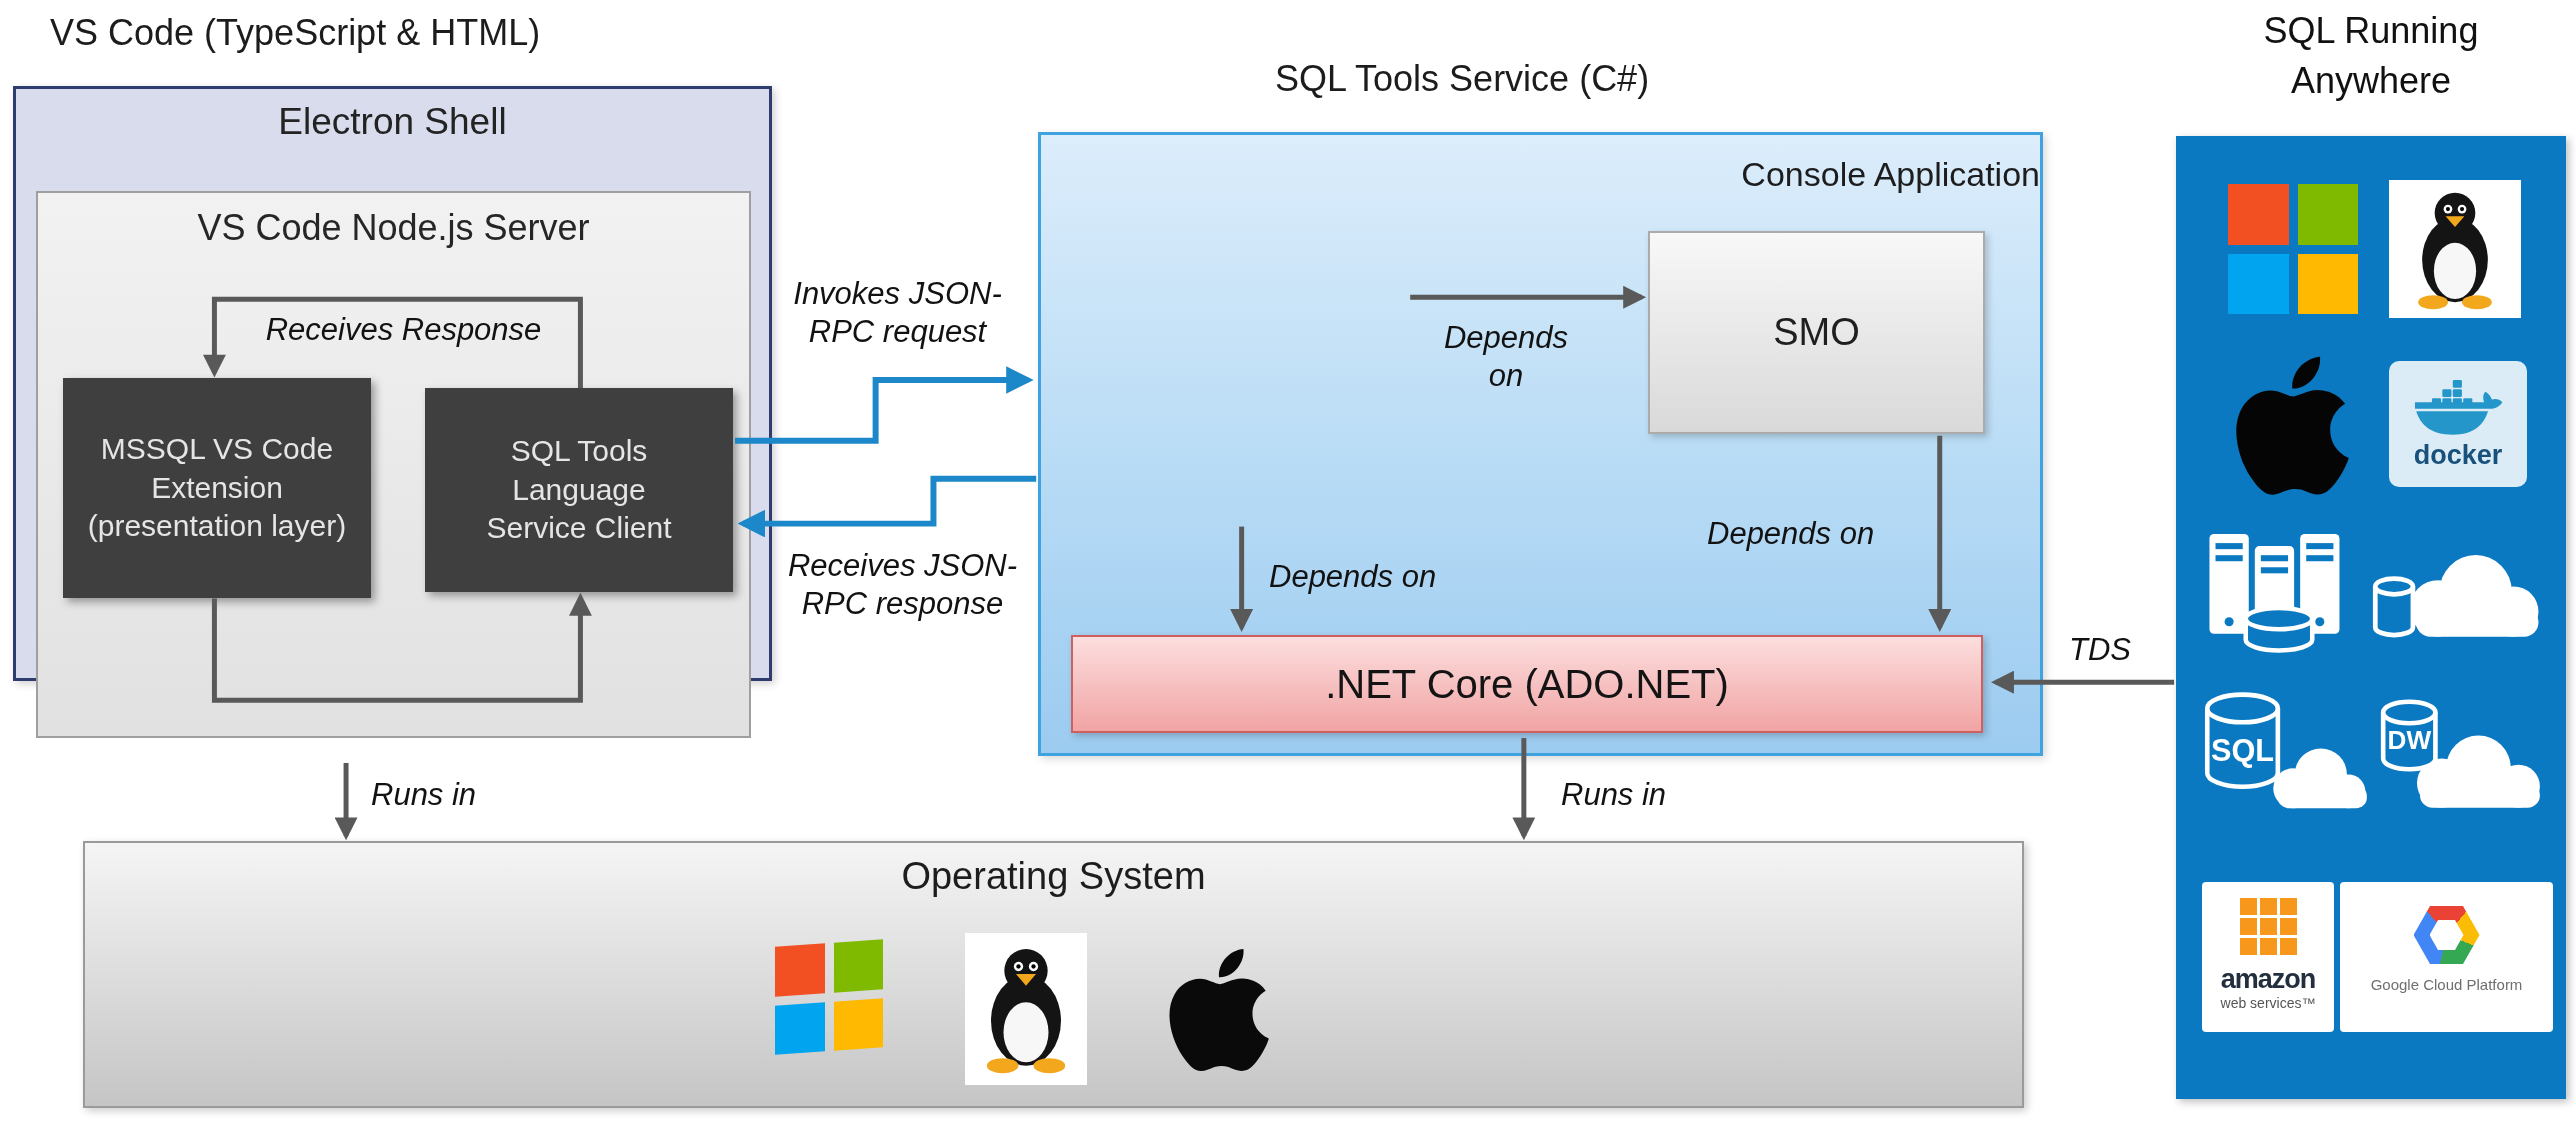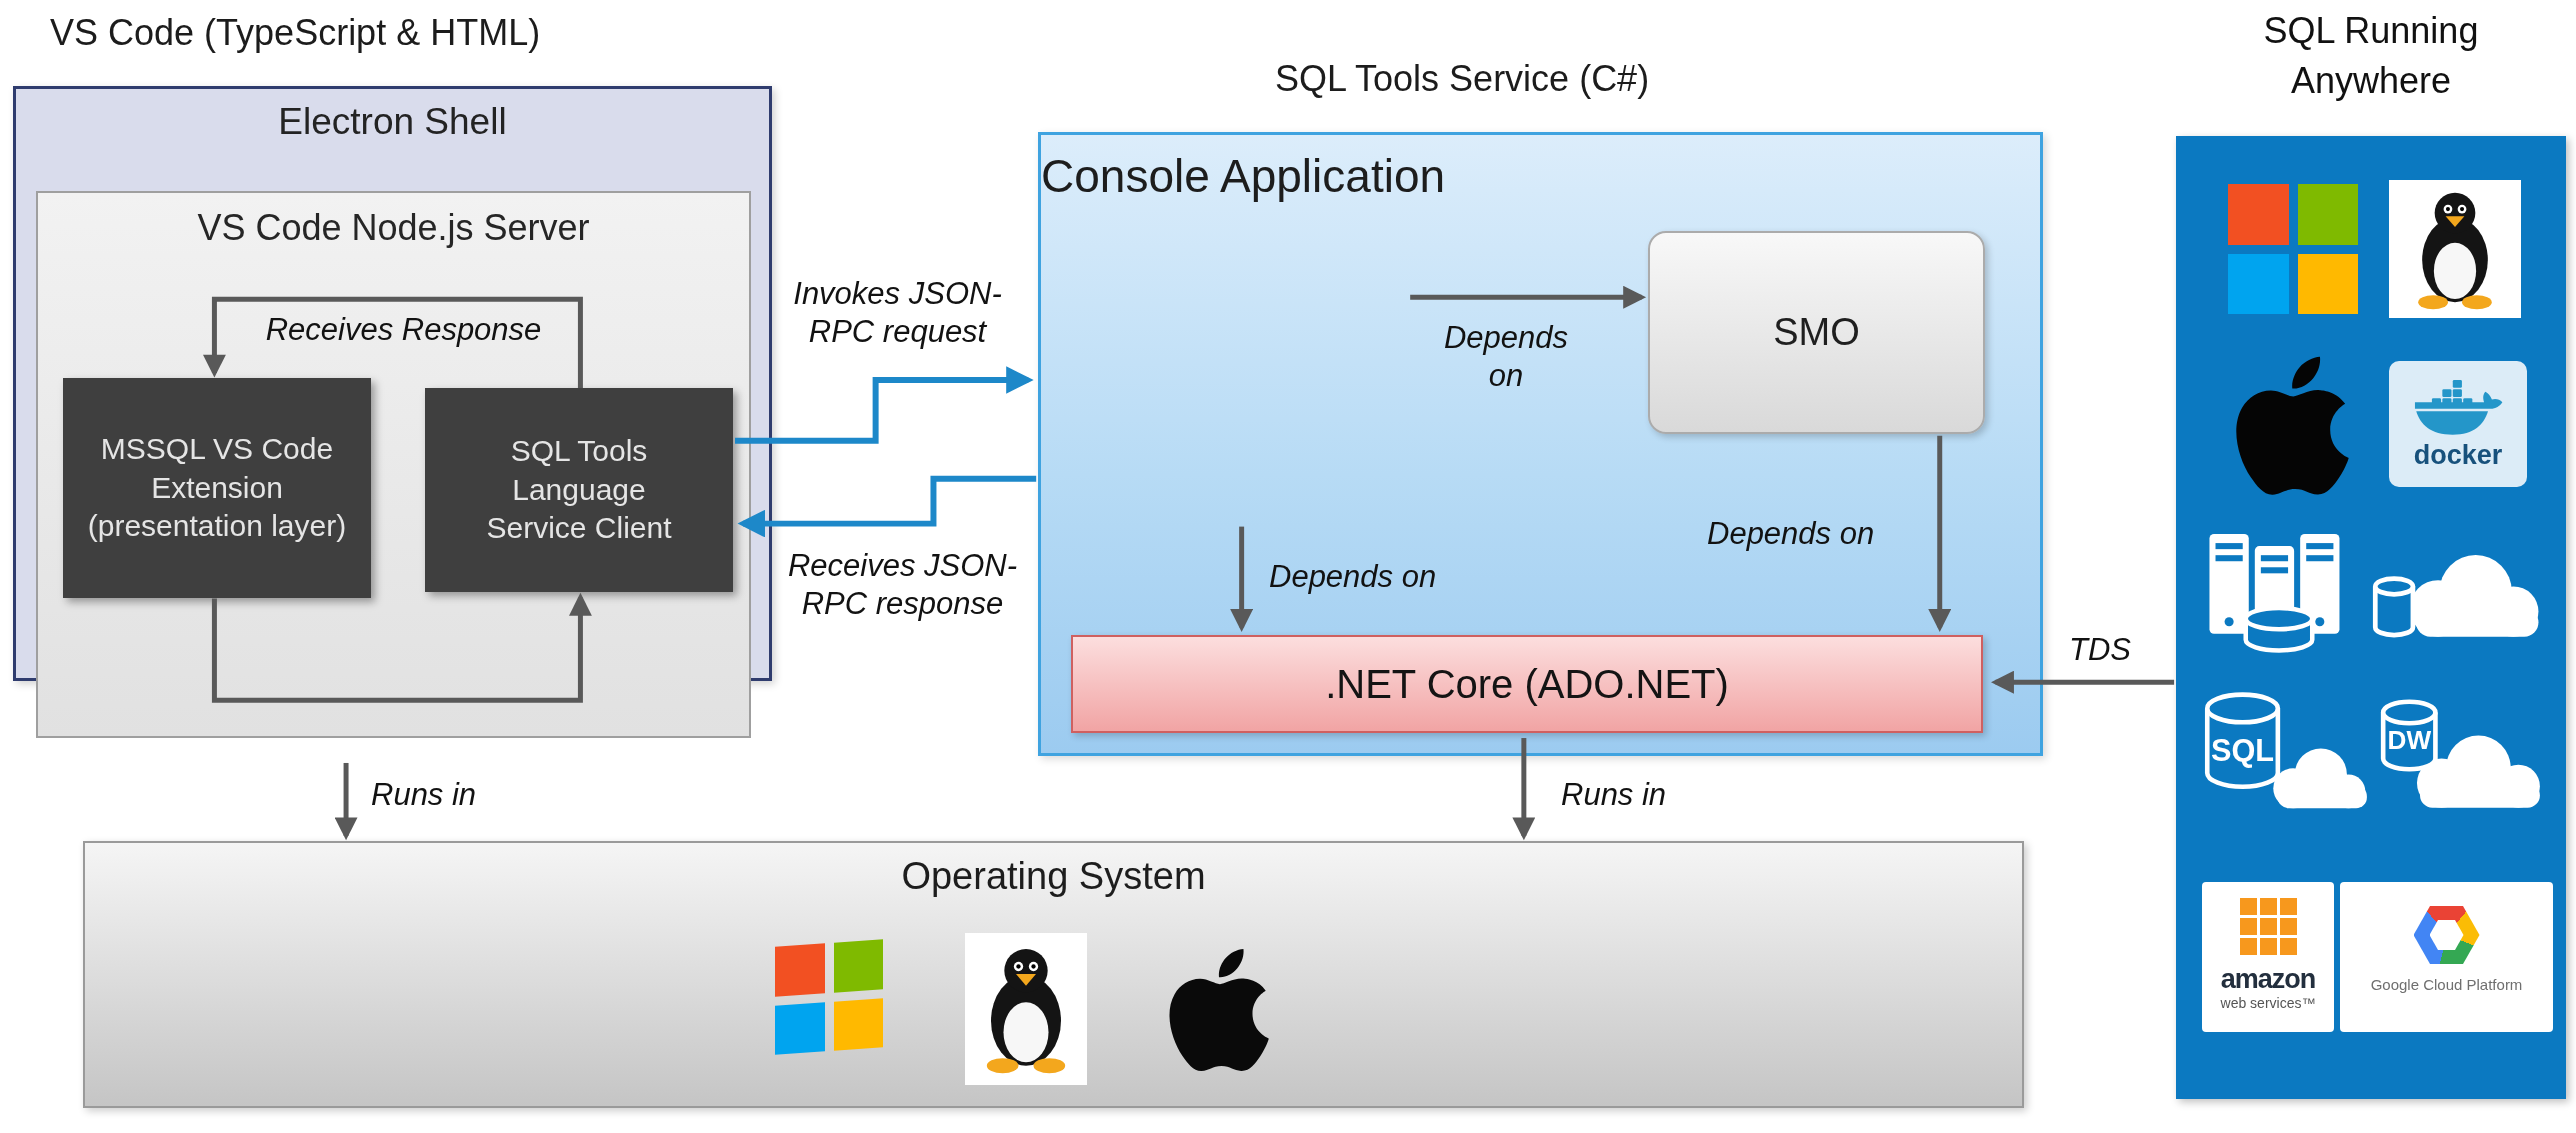--- a/index.html
+++ b/index.html
@@ -21,26 +21,26 @@
   .dark-box { position:absolute; background:#3f3f3f; color:#e5e5e5; display:flex; align-items:center;
     justify-content:center; text-align:center; font-size:30px; line-height:1.28;
     box-shadow:4px 4px 8px rgba(0,0,0,.35); }
   .mssql-box { left:25px; top:185px; width:308px; height:220px; padding:0 18px; }
   .client-box { left:387px; top:195px; width:308px; height:204px; padding:0 48px; }
 
   
   .console-app { position:absolute; left:1038px; top:132px; width:1005px; height:624px;
     background:linear-gradient(180deg,#dcedfb 0%,#b7dbf5 55%,#9ccbf0 100%);
     border:3px solid #3fa3e0; z-index:1; box-shadow:3px 3px 8px rgba(0,0,0,.15); }
-  .console-title { text-align:left; font-size:46px; color:#1d1d1d; padding-top:14px; }
+  .console-title { text-align:right; font-size:34px; color:#1d1d1d; padding-top:20px; }
   .gray-box { position:absolute; background:linear-gradient(180deg,#f8f8f8,#d9d9d9);
     border:2px solid #ababab; display:flex; align-items:center; justify-content:center;
     text-align:center; color:#1f1f1f; box-shadow:3px 3px 7px rgba(0,0,0,.2); }
   .server-box { left:30px; top:101px; width:339px; height:289px; font-size:36px; line-height:1.3; padding:0 38px; }
-  .smo-box { left:607px; top:96px; width:337px; height:203px; font-size:38px;border-radius:18px; }
+  .smo-box { left:607px; top:96px; width:337px; height:203px; font-size:38px; }
   .netcore-box { position:absolute; left:30px; top:500px; width:912px; height:98px;
     background:linear-gradient(180deg,#fcdede,#f1a4a4); border:2px solid #cf6060;
     display:flex; align-items:center; justify-content:center; font-size:40px; color:#141414;
     box-shadow:3px 3px 7px rgba(0,0,0,.2); }
 
   
   .os-box { position:absolute; left:83px; top:841px; width:1941px; height:267px;
     background:linear-gradient(180deg,#f5f5f5,#c5c5c5); border:2px solid #9a9a9a; z-index:1;
     box-shadow:3px 3px 8px rgba(0,0,0,.2); }
   .os-title { text-align:center; font-size:38px; color:#1d1d1d; padding-top:12px; }

